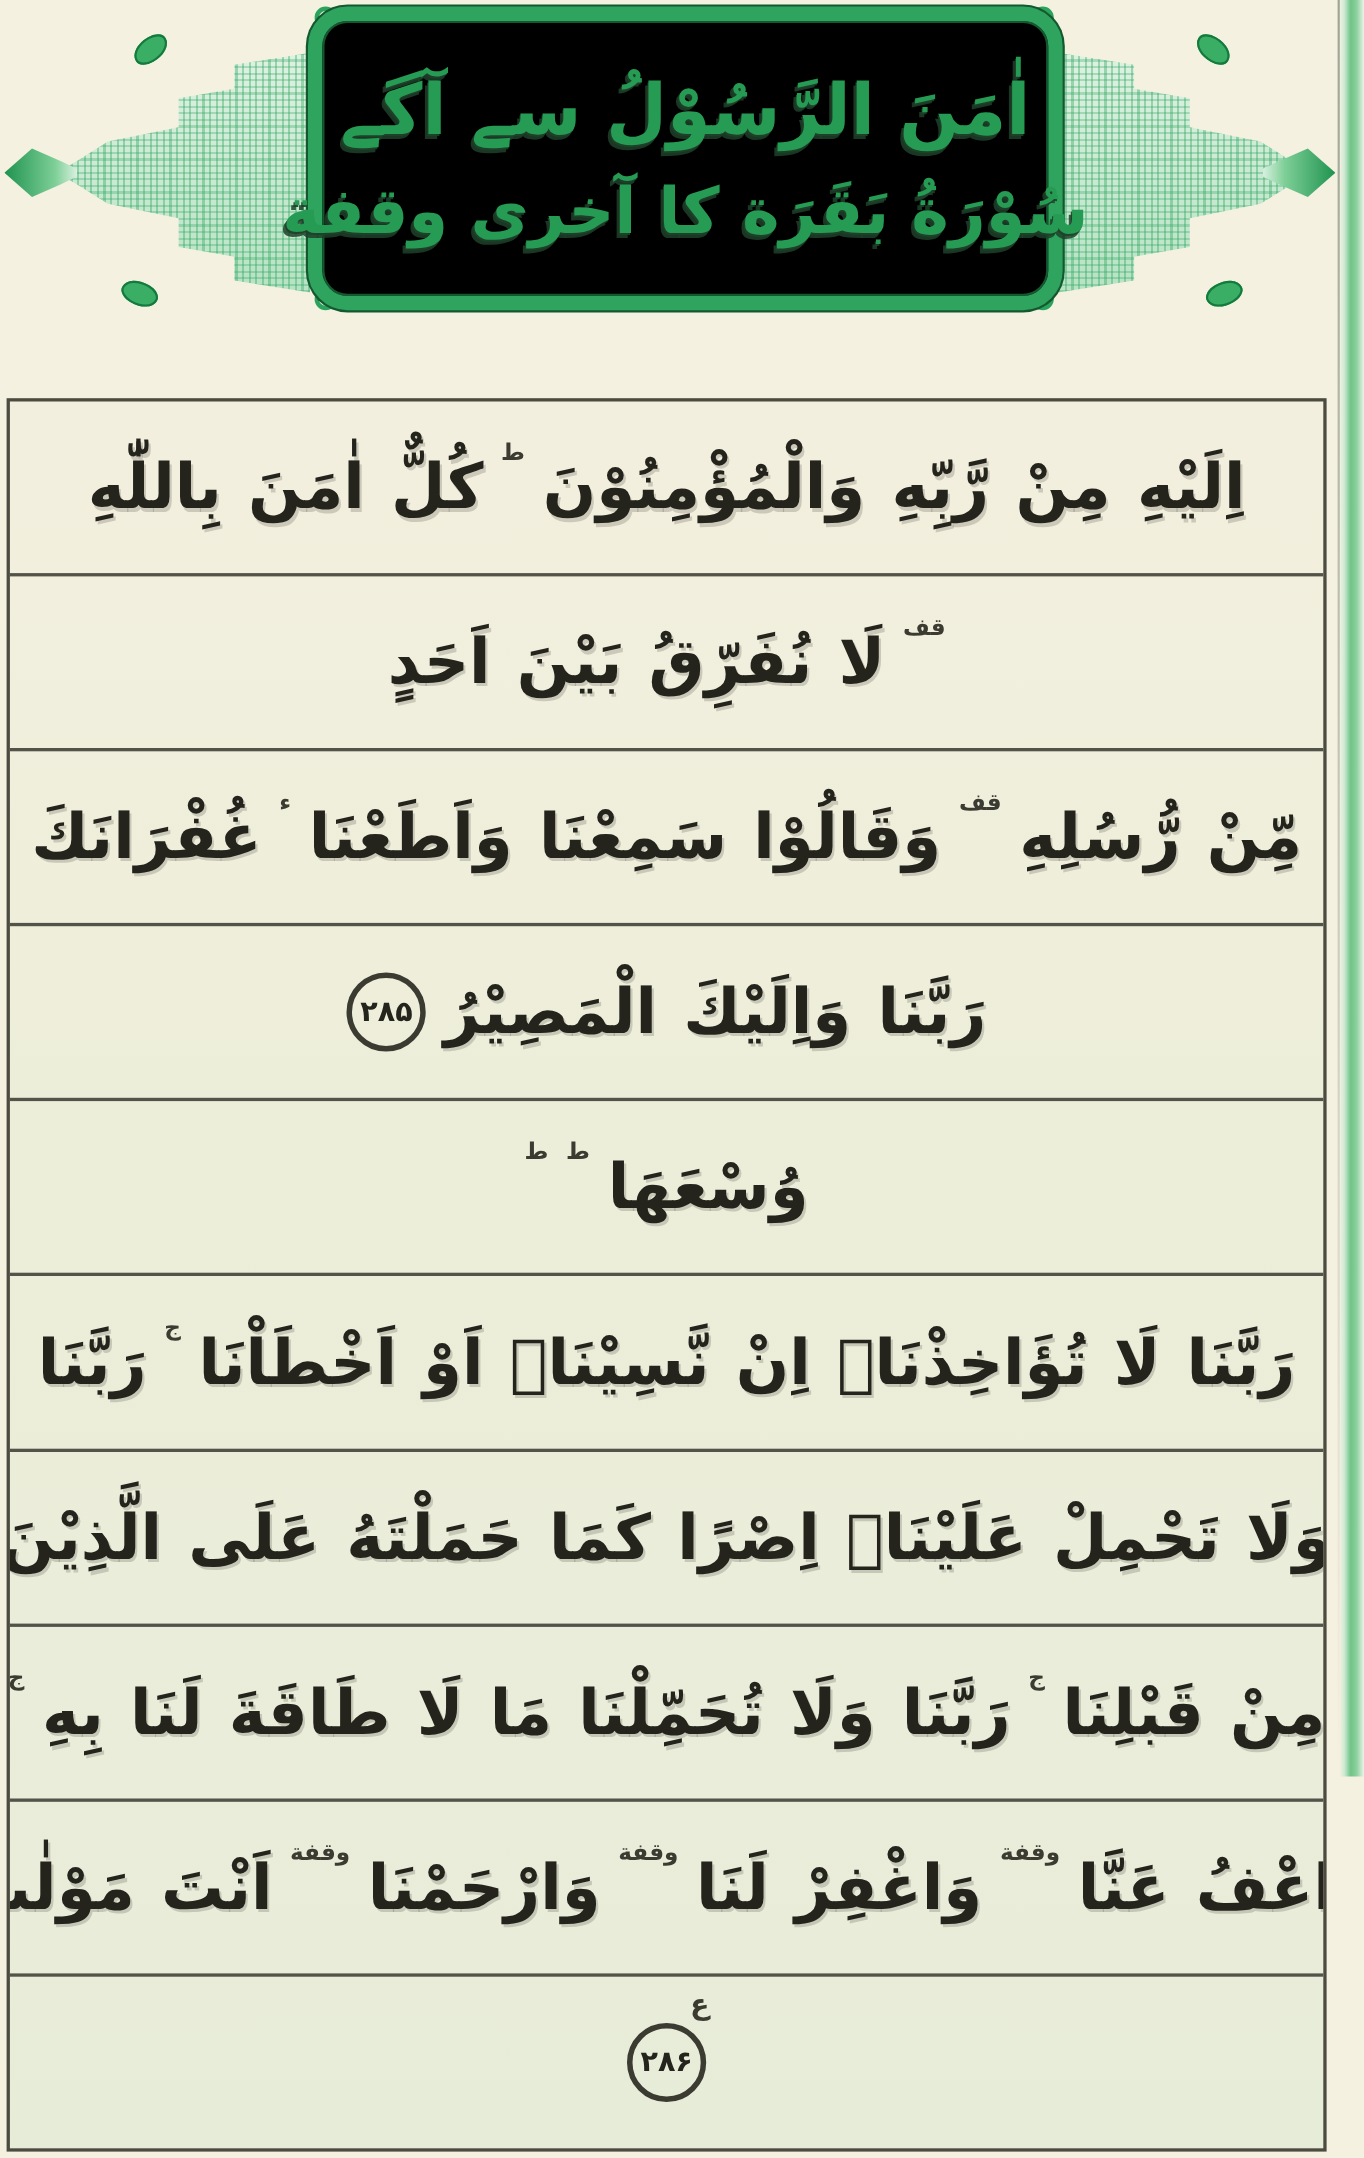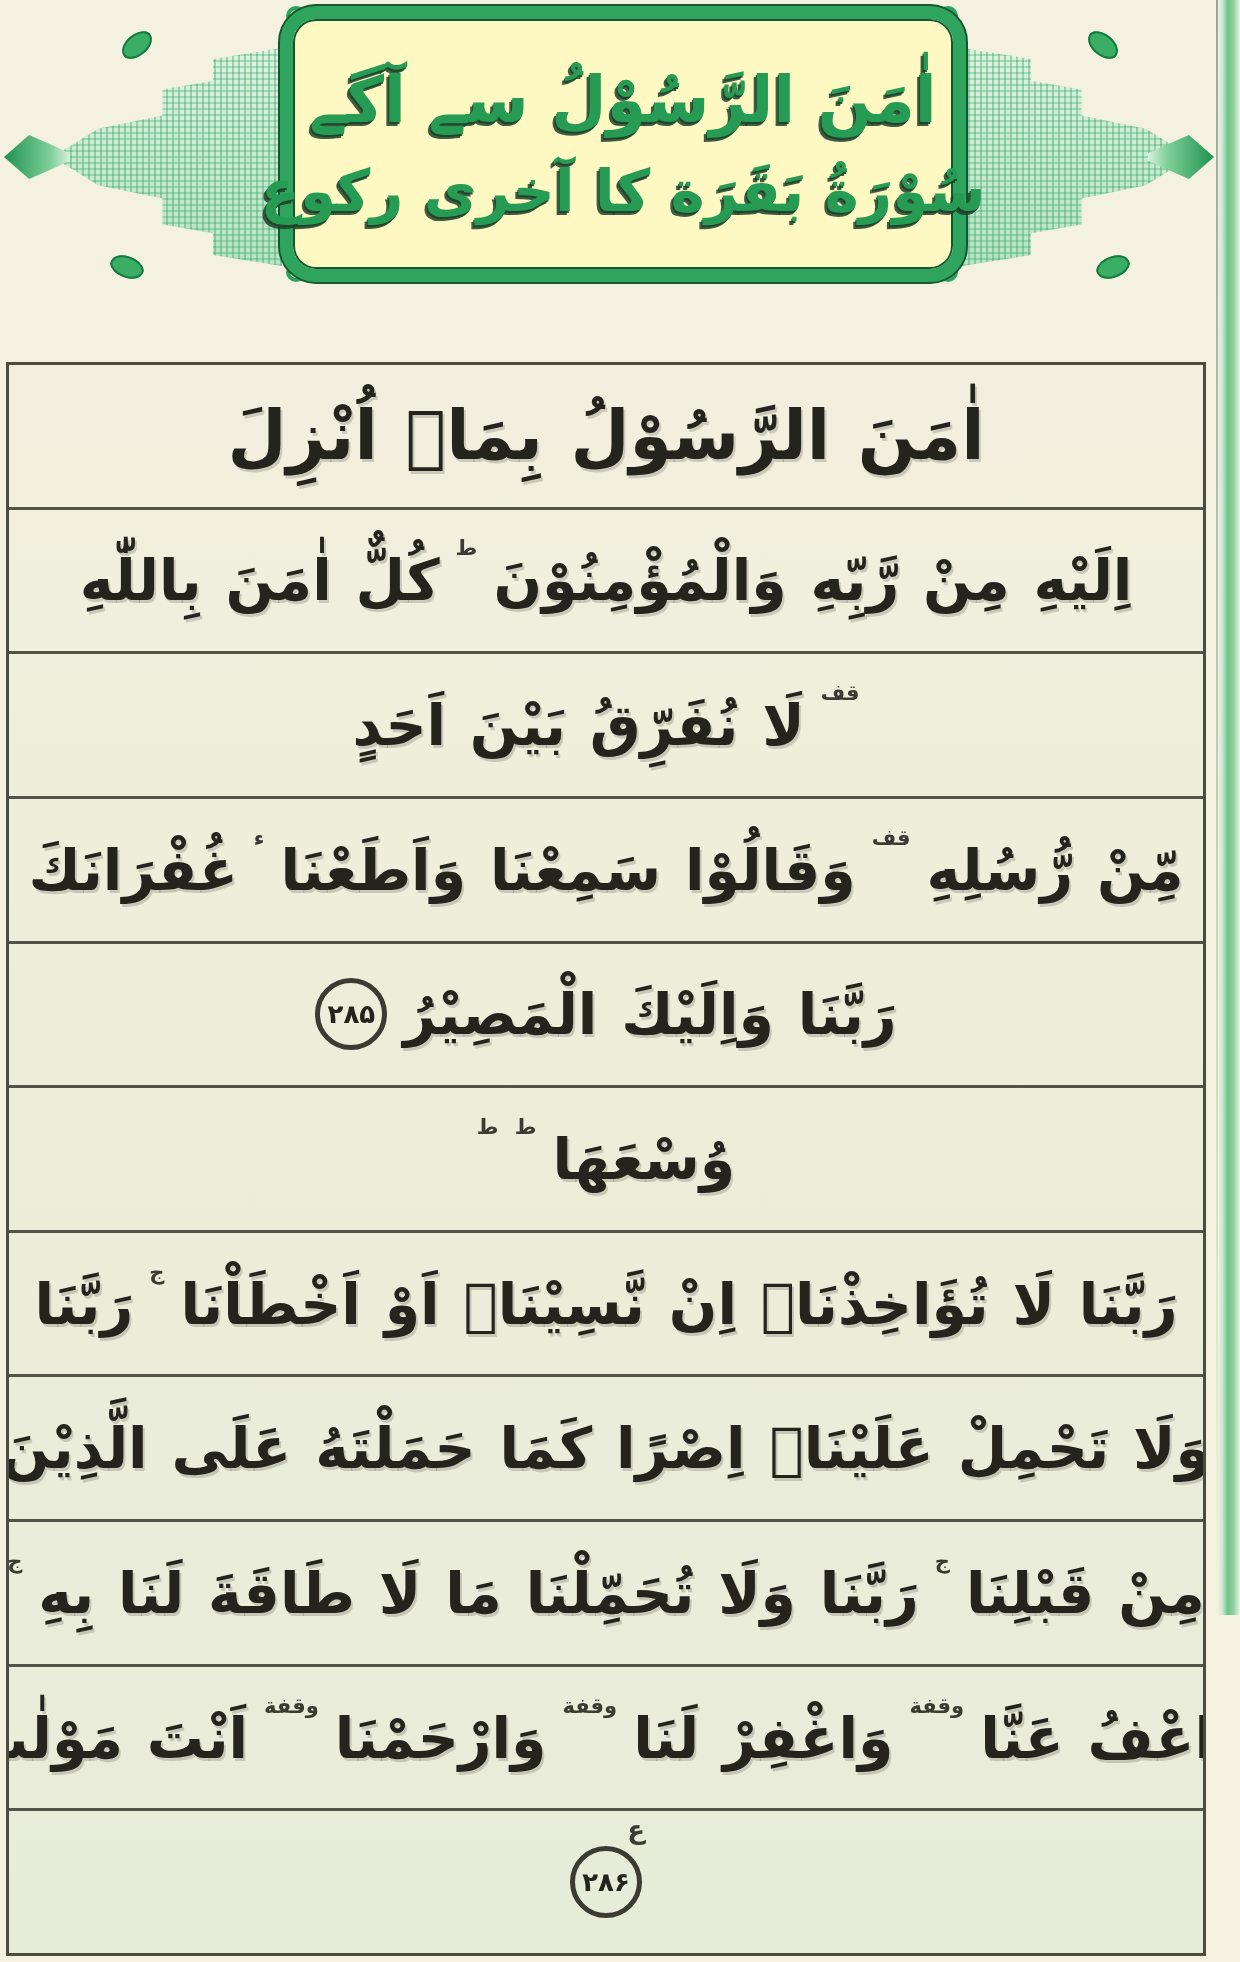--- a/index.html
+++ b/index.html
@@ -43,21 +43,21 @@
   .h-curl.br { left:938px; top:262px; }
 
   .h-leaf { position:absolute; width:34px; height:22px; background:#3aae64; border-radius:60% 40% 60% 40%;
     box-shadow:inset 0 0 0 2px #157a3e; }
   .h-leaf.l1 { left:120px; top:34px; transform:rotate(-30deg); }
   .h-leaf.l2 { left:110px; top:256px; transform:rotate(210deg); }
   .h-leaf.r1 { left:1086px; top:34px; transform:rotate(30deg) scaleX(-1); }
   .h-leaf.r2 { left:1096px; top:256px; transform:rotate(-210deg) scaleX(-1); }
 
   .h-box { position:absolute; left:280px; top:6px; width:686px; height:276px;
-    background:#fef9c3; border:13px solid #2ea45e; border-radius:36px;
+    background:#000000; border:13px solid #2ea45e; border-radius:36px;
     box-shadow:0 0 0 2px #14582f, inset 0 0 0 2px #14582f;
     display:flex; flex-direction:column; align-items:center; justify-content:center; gap:20px; z-index:2; }
   .h-title { color:#259b53; font-weight:bold; white-space:nowrap; direction:rtl;
     text-shadow:-3px 4px 0 rgba(30,65,42,.85), -1px 2px 0 rgba(30,65,42,.9); }
   .h-title.line1 { font-size:64px; }
   .h-title.line2 { font-size:58px; }
 
   
   .block { position:absolute; left:6px; top:362px; right:34px; bottom:6px;
     border:3px solid #4b4b40; display:flex; flex-direction:column;
@@ -93,28 +93,25 @@
     <div class="h-leaf l2"></div>
     <div class="h-leaf r1"></div>
     <div class="h-leaf r2"></div>
     <div class="h-curl tl"></div>
     <div class="h-curl bl"></div>
     <div class="h-curl tr"></div>
     <div class="h-curl br"></div>
 
     <div class="h-box">
       <div class="h-title line1">اٰمَنَ الرَّسُوْلُ سے آگے</div>
-      <div class="h-title line2">سُوْرَةُ بَقَرَة کا آخری رکوع</div>
+      <div class="h-title line2">سُوْرَةُ بَقَرَة کا آخری وقفة</div>
     </div>
   </div>
 
   <div class="block">
-      <div class="row large">
-        <span class="txt">اٰمَنَ الرَّسُوْلُ بِمَاۤ اُنْزِلَ</span>
-      </div>
       <div class="row">
         <span class="txt">اِلَيْهِ مِنْ رَّبِّهِ وَالْمُؤْمِنُوْنَ</span>
         <span class="pmark">ط</span>
         <span class="txt">كُلٌّ اٰمَنَ بِاللّٰهِ</span>
       </div>
       <div class="row">
         <span class="pmark">قف</span>
         <span class="txt">لَا نُفَرِّقُ بَيْنَ اَحَدٍ</span>
       </div>
       <div class="row">

